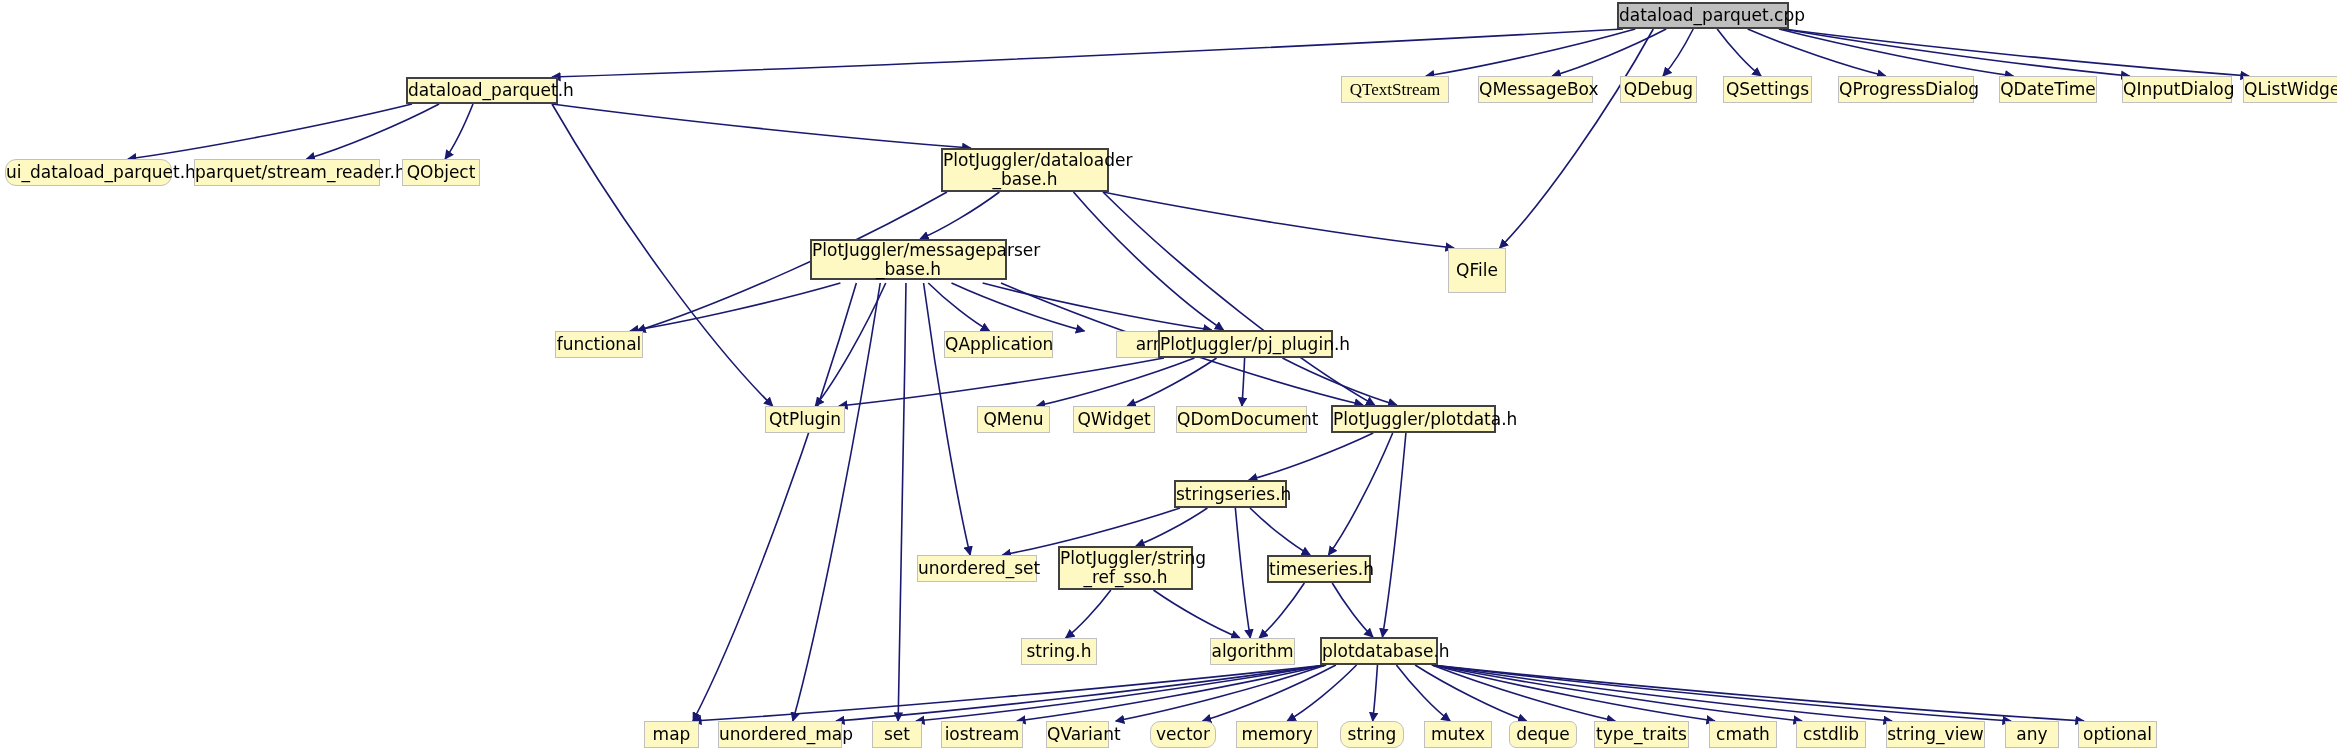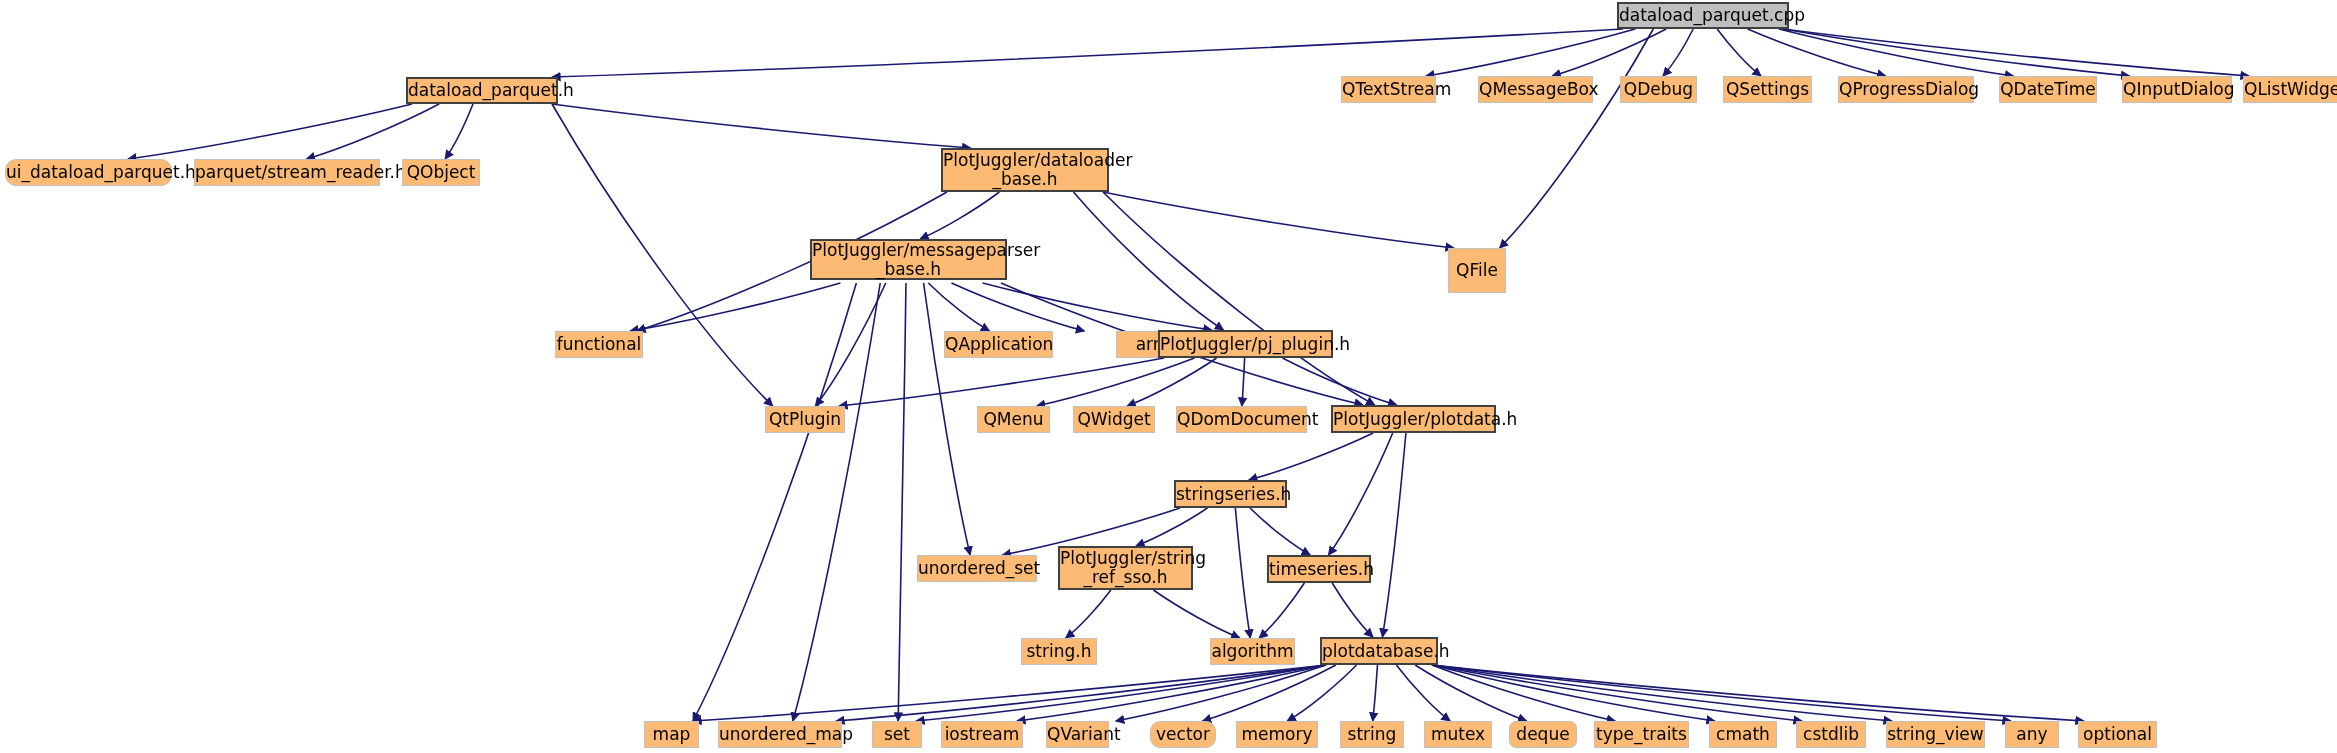--- a/index.html
+++ b/index.html
@@ -22,21 +22,21 @@
     width: 2337px;
     height: 753px;
   }
   .node {
     position: absolute;
     box-sizing: border-box;
     display: flex;
     align-items: center;
     justify-content: center;
     text-align: center;
-    background: #fdba74;
+    background: #fef9c3;
     border: 1px solid #c0c0c0;
     color: #000000;
     font-size: 17px;
     line-height: 19px;
     white-space: pre;
     letter-spacing: 0px;
     z-index: 5;
   }
   .node.emph {
     border: 2px solid #404040;
@@ -120,21 +120,21 @@
         <path d="M 1432 665 C 1486.975 686.28, 1563.94 709.8, 1615.25 721" fill="none" stroke="#191970" stroke-width="1.6" marker-end="url(#arrow)"></path>
         <path d="M 1432 665 C 1516.9 686.28, 1635.76 709.8, 1715 721" fill="none" stroke="#191970" stroke-width="1.6" marker-end="url(#arrow)"></path>
         <path d="M 1432 665 C 1543 686.28, 1698.4 709.8, 1802 721" fill="none" stroke="#191970" stroke-width="1.6" marker-end="url(#arrow)"></path>
         <path d="M 1432 665 C 1570 686.28, 1763.2 709.8, 1892 721" fill="none" stroke="#191970" stroke-width="1.6" marker-end="url(#arrow)"></path>
         <path d="M 1432 665 C 1605.7 686.28, 1848.88 709.8, 2011 721" fill="none" stroke="#191970" stroke-width="1.6" marker-end="url(#arrow)"></path>
         <path d="M 1432 665 C 1627.6 686.28, 1901.44 709.8, 2084 721" fill="none" stroke="#191970" stroke-width="1.6" marker-end="url(#arrow)"></path>
       </g>
   </svg>
   <div id="node-layer">
       <div class="node root" style="left: 1617px; top: 2px; width: 172px; height: 27px;"><span class="node-label">dataload_parquet.cpp</span></div>
-      <div class="node" style="left: 1341px; top: 76px; width: 95px; height: 27px;"><span class="node-label">QTextStream</span></div>
+      <div class="node" style="left: 1341px; top: 76px; width: 108px; height: 27px; font-family: Liberation Serif, serif;"><span class="node-label">QTextStream</span></div>
       <div class="node" style="left: 1478px; top: 76px; width: 115px; height: 27px;"><span class="node-label">QMessageBox</span></div>
       <div class="node" style="left: 1620px; top: 76px; width: 77px; height: 27px;"><span class="node-label">QDebug</span></div>
       <div class="node" style="left: 1723px; top: 76px; width: 89px; height: 27px;"><span class="node-label">QSettings</span></div>
       <div class="node" style="left: 1838px; top: 76px; width: 136px; height: 27px;"><span class="node-label">QProgressDialog</span></div>
       <div class="node" style="left: 1999px; top: 76px; width: 98px; height: 27px;"><span class="node-label">QDateTime</span></div>
       <div class="node" style="left: 2122px; top: 76px; width: 110px; height: 27px;"><span class="node-label">QInputDialog</span></div>
       <div class="node" style="left: 2243px; top: 76px; width: 105px; height: 27px;"><span class="node-label">QListWidget</span></div>
       <div class="node emph" style="left: 406px; top: 77px; width: 152px; height: 27px;"><span class="node-label">dataload_parquet.h</span></div>
       <div class="node" style="left: 5px; top: 159px; width: 167px; height: 27px; border-radius: 11px;"><span class="node-label">ui_dataload_parquet.h</span></div>
       <div class="node" style="left: 194px; top: 159px; width: 186px; height: 27px;"><span class="node-label">parquet/stream_reader.h</span></div>
@@ -161,21 +161,21 @@
       <div class="node" style="left: 1021px; top: 638px; width: 76px; height: 27px;"><span class="node-label">string.h</span></div>
       <div class="node" style="left: 1210px; top: 638px; width: 85px; height: 27px;"><span class="node-label">algorithm</span></div>
       <div class="node emph" style="left: 1320px; top: 637px; width: 118px; height: 28px;"><span class="node-label">plotdatabase.h</span></div>
       <div class="node" style="left: 644px; top: 721px; width: 55px; height: 27px;"><span class="node-label">map</span></div>
       <div class="node" style="left: 718px; top: 721px; width: 124px; height: 27px;"><span class="node-label">unordered_map</span></div>
       <div class="node" style="left: 872px; top: 721px; width: 50px; height: 27px;"><span class="node-label">set</span></div>
       <div class="node" style="left: 941px; top: 721px; width: 82px; height: 27px;"><span class="node-label">iostream</span></div>
       <div class="node" style="left: 1046px; top: 721px; width: 63px; height: 27px;"><span class="node-label">QVariant</span></div>
       <div class="node" style="left: 1150px; top: 721px; width: 66px; height: 27px; border-radius: 10px;"><span class="node-label">vector</span></div>
       <div class="node" style="left: 1236px; top: 721px; width: 82px; height: 27px;"><span class="node-label">memory</span></div>
-      <div class="node" style="left: 1340px; top: 721px; width: 64px; height: 27px;"><span class="node-label">string</span></div>
+      <div class="node" style="left: 1340px; top: 721px; width: 64px; height: 27px; border-radius: 10px;"><span class="node-label">string</span></div>
       <div class="node" style="left: 1424px; top: 721px; width: 68px; height: 27px;"><span class="node-label">mutex</span></div>
       <div class="node" style="left: 1509px; top: 721px; width: 68px; height: 27px; border-radius: 7px;"><span class="node-label">deque</span></div>
       <div class="node" style="left: 1594px; top: 721px; width: 95px; height: 27px;"><span class="node-label">type_traits</span></div>
       <div class="node" style="left: 1709px; top: 721px; width: 68px; height: 27px;"><span class="node-label">cmath</span></div>
       <div class="node" style="left: 1796px; top: 721px; width: 70px; height: 27px;"><span class="node-label">cstdlib</span></div>
       <div class="node" style="left: 1886px; top: 721px; width: 99px; height: 27px;"><span class="node-label">string_view</span></div>
       <div class="node" style="left: 2005px; top: 721px; width: 54px; height: 27px;"><span class="node-label">any</span></div>
       <div class="node" style="left: 2078px; top: 721px; width: 79px; height: 27px;"><span class="node-label">optional</span></div>
     </div>
 </div>

